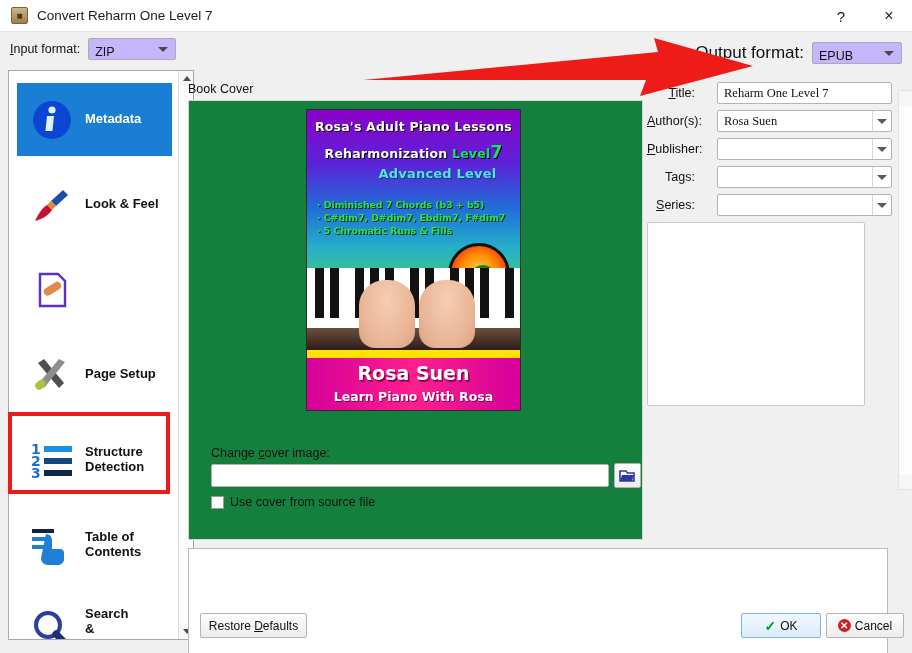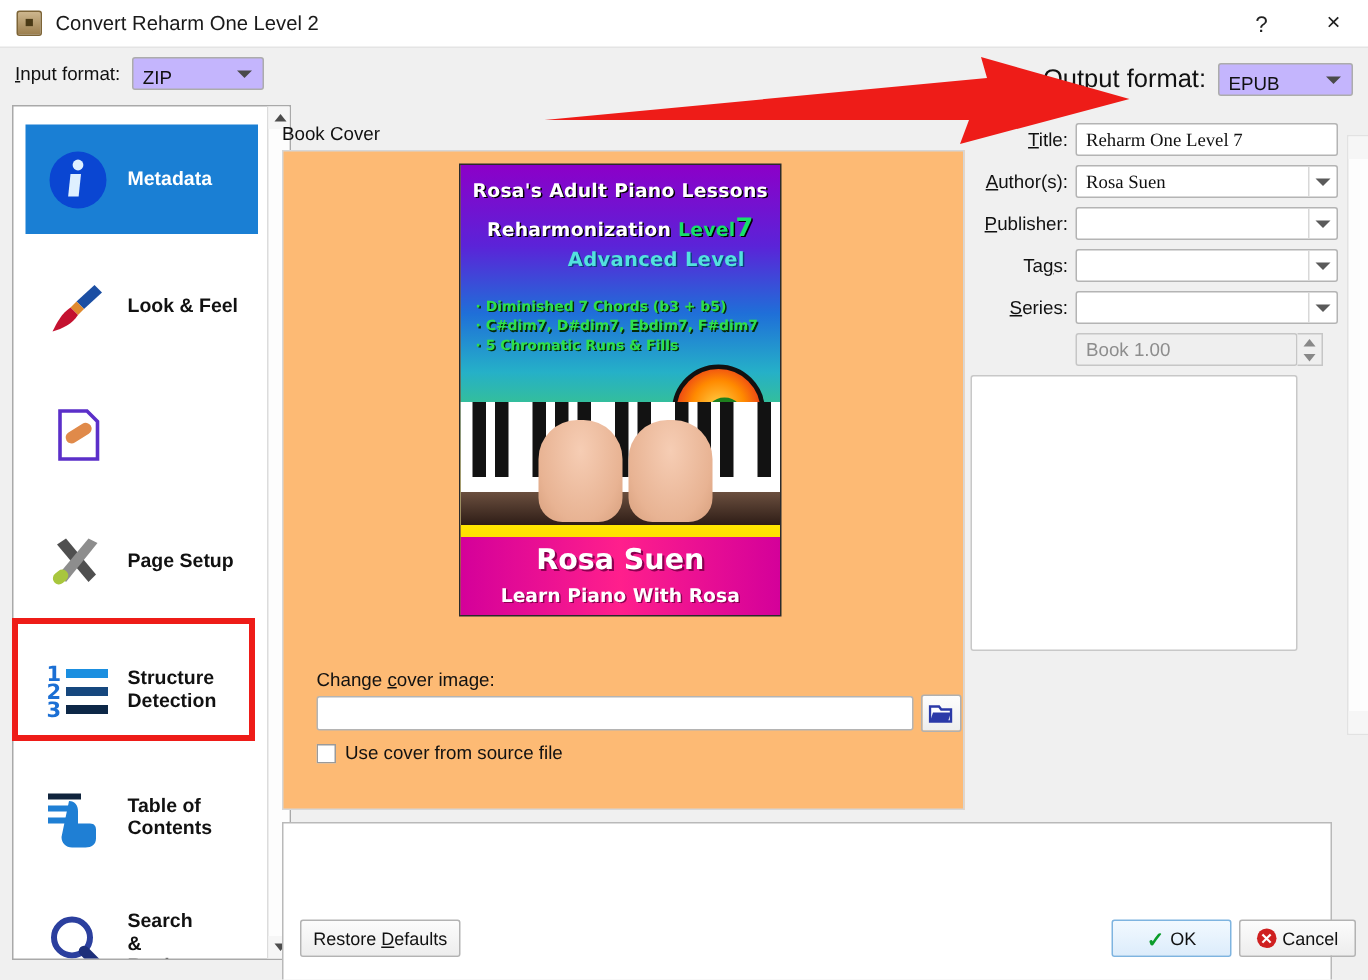--- a/index.html
+++ b/index.html
@@ -92,21 +92,21 @@
     border:4px solid #ee1c18;pointer-events:none;z-index:5;
   }
 
   
   #main{
     position:absolute;left:184px;top:70px;width:708px;height:570px;
   }
   #bookcover-label{ position:absolute;left:4px;top:12px;font-size:12.5px; }
   #cover-panel{
     position:absolute;left:4px;top:30px;width:455px;height:440px;
-    background:#fdba74;border:1px solid #d6d6d6;
+    background:#15803d;border:1px solid #d6d6d6;
   }
 
   
   #cover-img{
     position:absolute;left:117px;top:8px;width:215px;height:302px;
     border:1px solid #2b2b2b;overflow:hidden;
     background:linear-gradient(180deg,#8c00c8 0%,#5b23d8 18%,#1f6fd8 33%,#25b0c8 46%,#3fc97a 58%,#c9e33d 70%,#ffe600 80%,#ffd400 88%,#ff2f8e 92%,#ff2f8e 100%);
   }
   .cv-line{ position:absolute;left:0;width:100%;text-align:center;font-weight:bold;
      font-family:"DejaVu Sans", sans-serif; letter-spacing:.2px; }
@@ -159,21 +159,21 @@
   #use-cover-row{
     position:absolute;left:22px;top:394px;display:flex;align-items:center;
     height:14px;overflow:hidden;
   }
   #use-cover-box{ width:13px;height:13px;background:#fff;border:1px solid #9a9a9a;margin-right:6px; }
   #use-cover-label{ font-size:12.5px; }
 
   
   #form{ position:absolute;left:463px;top:12px;width:245px; }
   .frow{ display:flex;align-items:center;height:22px;margin-bottom:6px; }
-  .flabel{ width:70px;text-align:right;padding-right:5px;font-size:12.5px;flex:0 0 70px; }
+  .flabel{ width:70px;text-align:right;padding-right:22px;font-size:12.5px;flex:0 0 70px; }
   .finput{
     flex:1;height:22px;background:#ffffff;border:1px solid #b4b4b4;border-radius:2px;
     display:flex;align-items:center;padding-left:6px;font-size:12.5px;position:relative;font-family:Liberation Serif, serif;
   }
   .finput.combo-in{ padding-right:20px; }
   .dd{
     position:absolute;right:0;top:0;width:19px;height:100%;
     display:flex;align-items:center;justify-content:center;border-left:1px solid #d8d8d8;
   }
   .dd .arrow{
@@ -222,21 +222,21 @@
 
   
   #red-arrow{ position:absolute;left:358px;top:34px;width:400px;height:70px;z-index:20;
     pointer-events:none; }
 </style>
 </head>
 <body>
 
 <div id="titlebar">
   <div id="app-icon">■</div>
-  <div id="win-title">Convert Reharm One Level 2</div>
+  <div id="win-title">Convert Reharm One Level 7</div>
   <div class="win-btn" id="help-btn">?</div>
   <div class="win-btn" id="close-btn">×</div>
 </div>
 
 <div id="inputrow">
   <span class="lbl"><span class="u">I</span><span>nput format:</span></span>
   <div class="combo" id="input-format-combo">
     <span>ZIP</span>
     <span class="arrow"></span>
   </div>
@@ -459,27 +459,20 @@
     <div class="frow">
       <span class="flabel"><span class="u">S</span>eries:</span>
       <span class="finput combo-in">
         <span></span>
         <span class="dd">
             <span class="arrow"></span>
           </span>
       </span>
     </div>
 
-    <div id="series-index-row">
-      <span id="series-index">Book 1.00</span>
-      <span id="series-spin">
-        <span class="tri-up" style="border-bottom-color:#888"></span>
-        <span class="tri-dn" style="border-top-color:#888"></span>
-      </span>
-    </div>
 
     <div id="comments-box"></div>
 
     <div id="form-scroll">
       <div class="sb-arrow sb-up"></div>
 
       <div class="sb-arrow sb-dn"></div>
     </div>
   </div>
 

